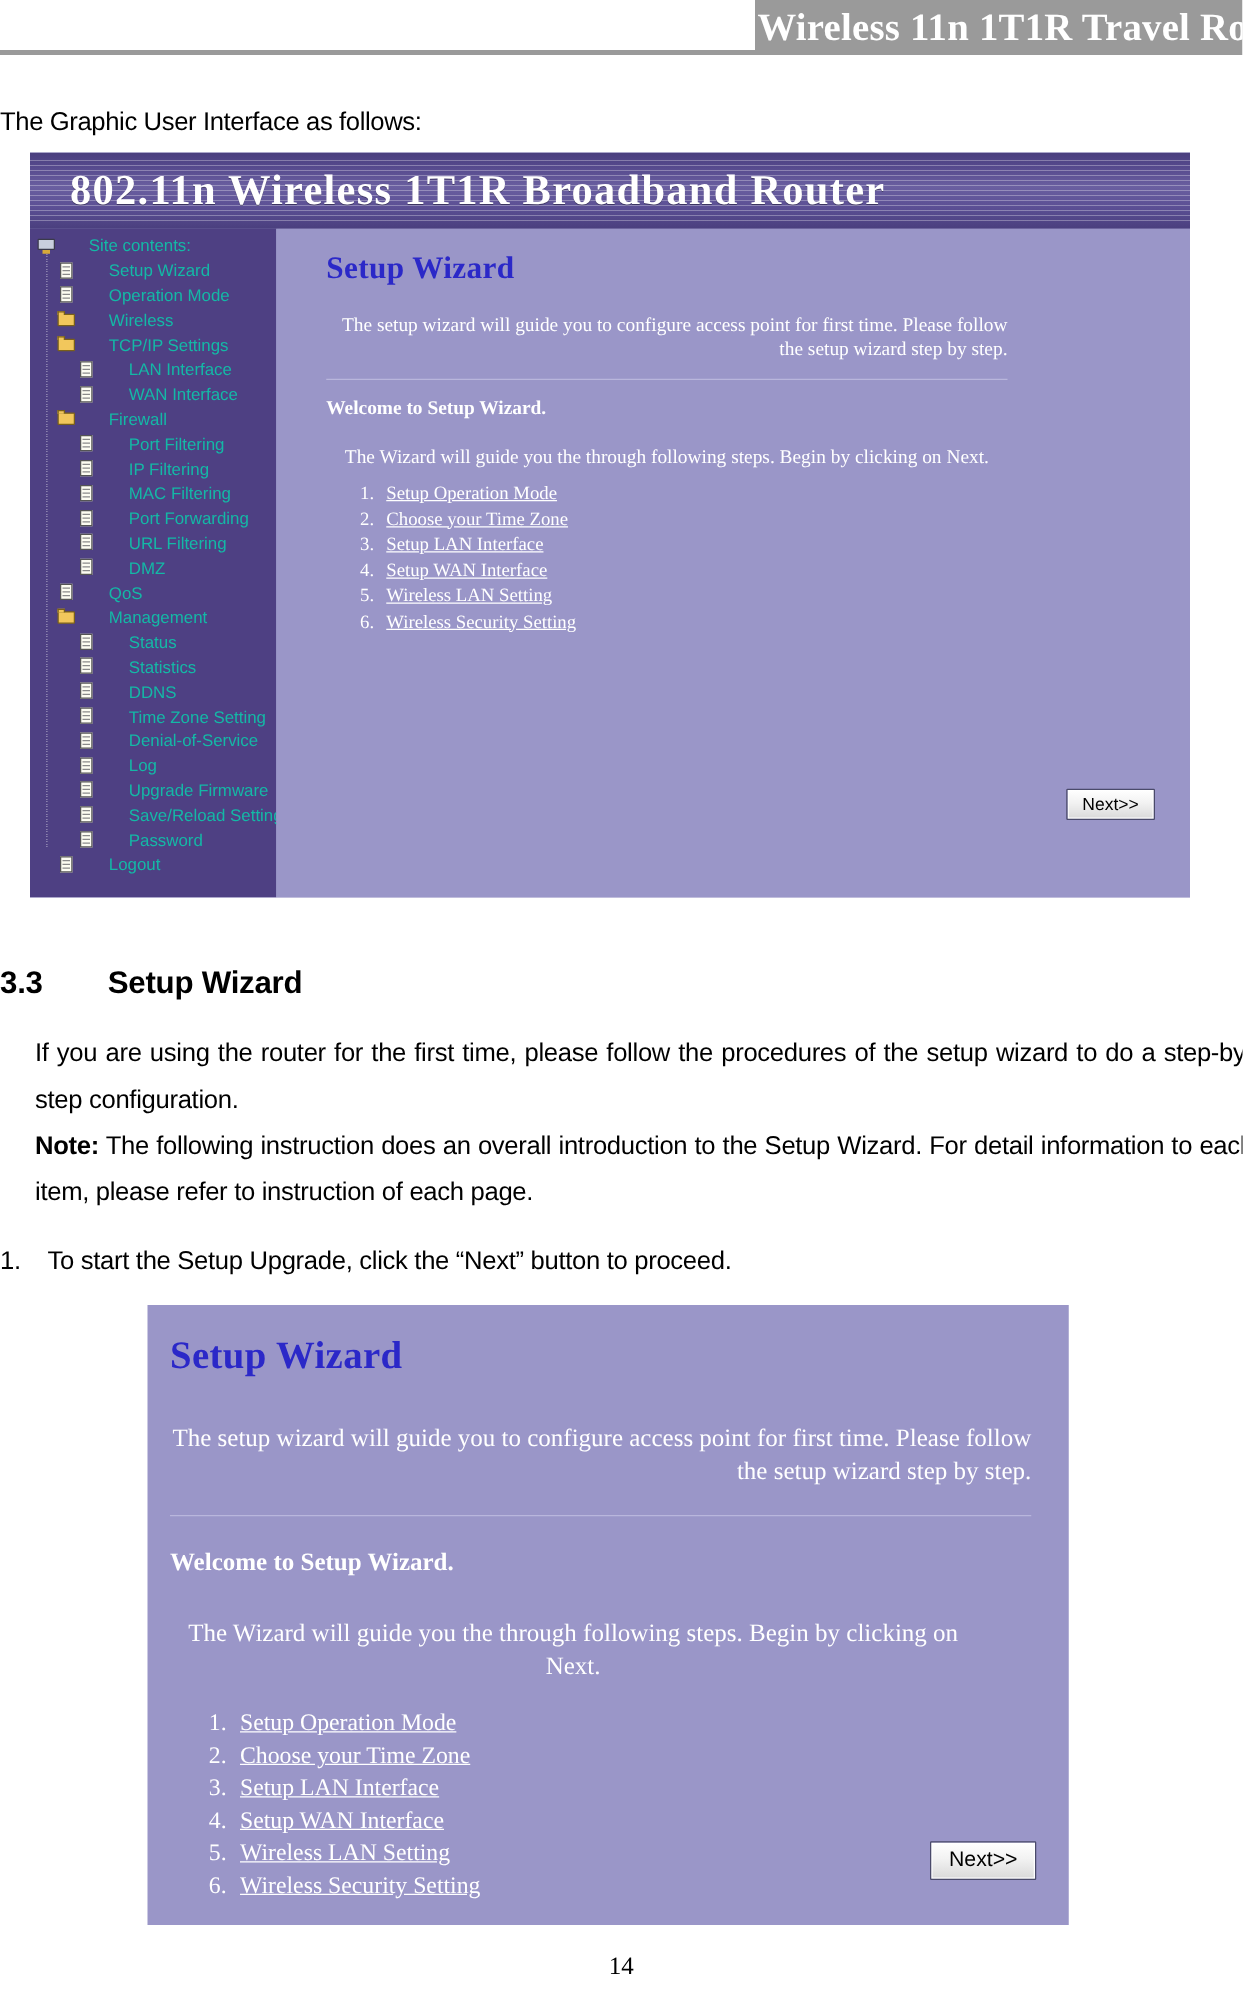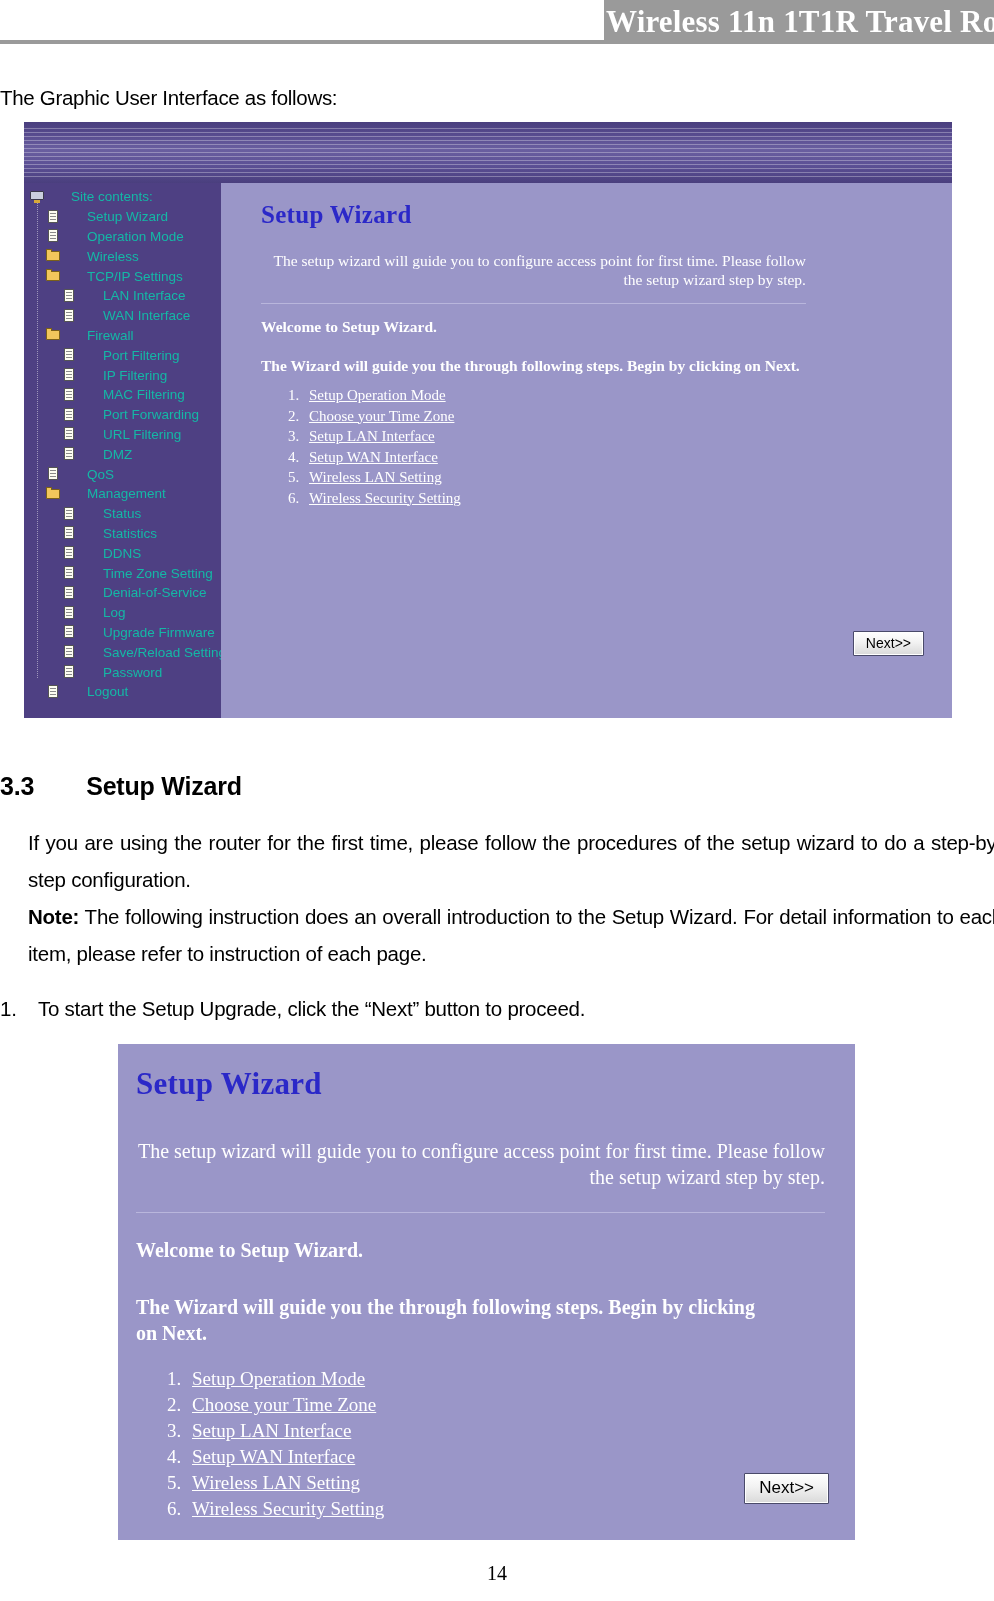--- a/index.html
+++ b/index.html
@@ -241,24 +241,25 @@
     margin: 6px 0 14px 0;
     max-width: 545px;
   }
   .wiz-welcome {
     font-size: 15.5px;
     font-weight: bold;
     margin: 0 0 20px 0;
   }
   .wiz-bold {
     font-size: 15.5px;
-    font-weight: bold;
+    font-weight: normal;
     line-height: 19px;
     margin: 0 0 10px 0;
     max-width: 545px;
+    text-align: center;
   }
   .wiz-steps {
     margin: 0;
     padding-left: 42px;
     font-size: 15px;
     line-height: 20.5px;
     list-style-position: outside;
   }
   .wiz-steps li { padding-left: 6px; text-decoration: underline; }
   .next-btn {
@@ -374,20 +375,21 @@
   <div class="header-rule"></div>
   <div class="header-banner">Wireless 11n 1T1R Travel Router</div>
 </div>
 
 <div class="intro-line">The Graphic User Interface as follows:</div>
 
 <div class="router-shot">
 
   <div class="shot-banner">
     <div class="scanlines"></div>
+    <div class="banner-text">802.11n   Wireless   1T1R   Broadband   Router</div>
   </div>
 
   <div class="shot-sidebar">
     <div class="tree-dots"></div>
     <div class="tree-item lvl0">
       <span class="ico monitor"></span>
       <span>Site contents:</span>
     </div>
     <div id="sidebar-items">
         <div class="tree-item lvl1">

